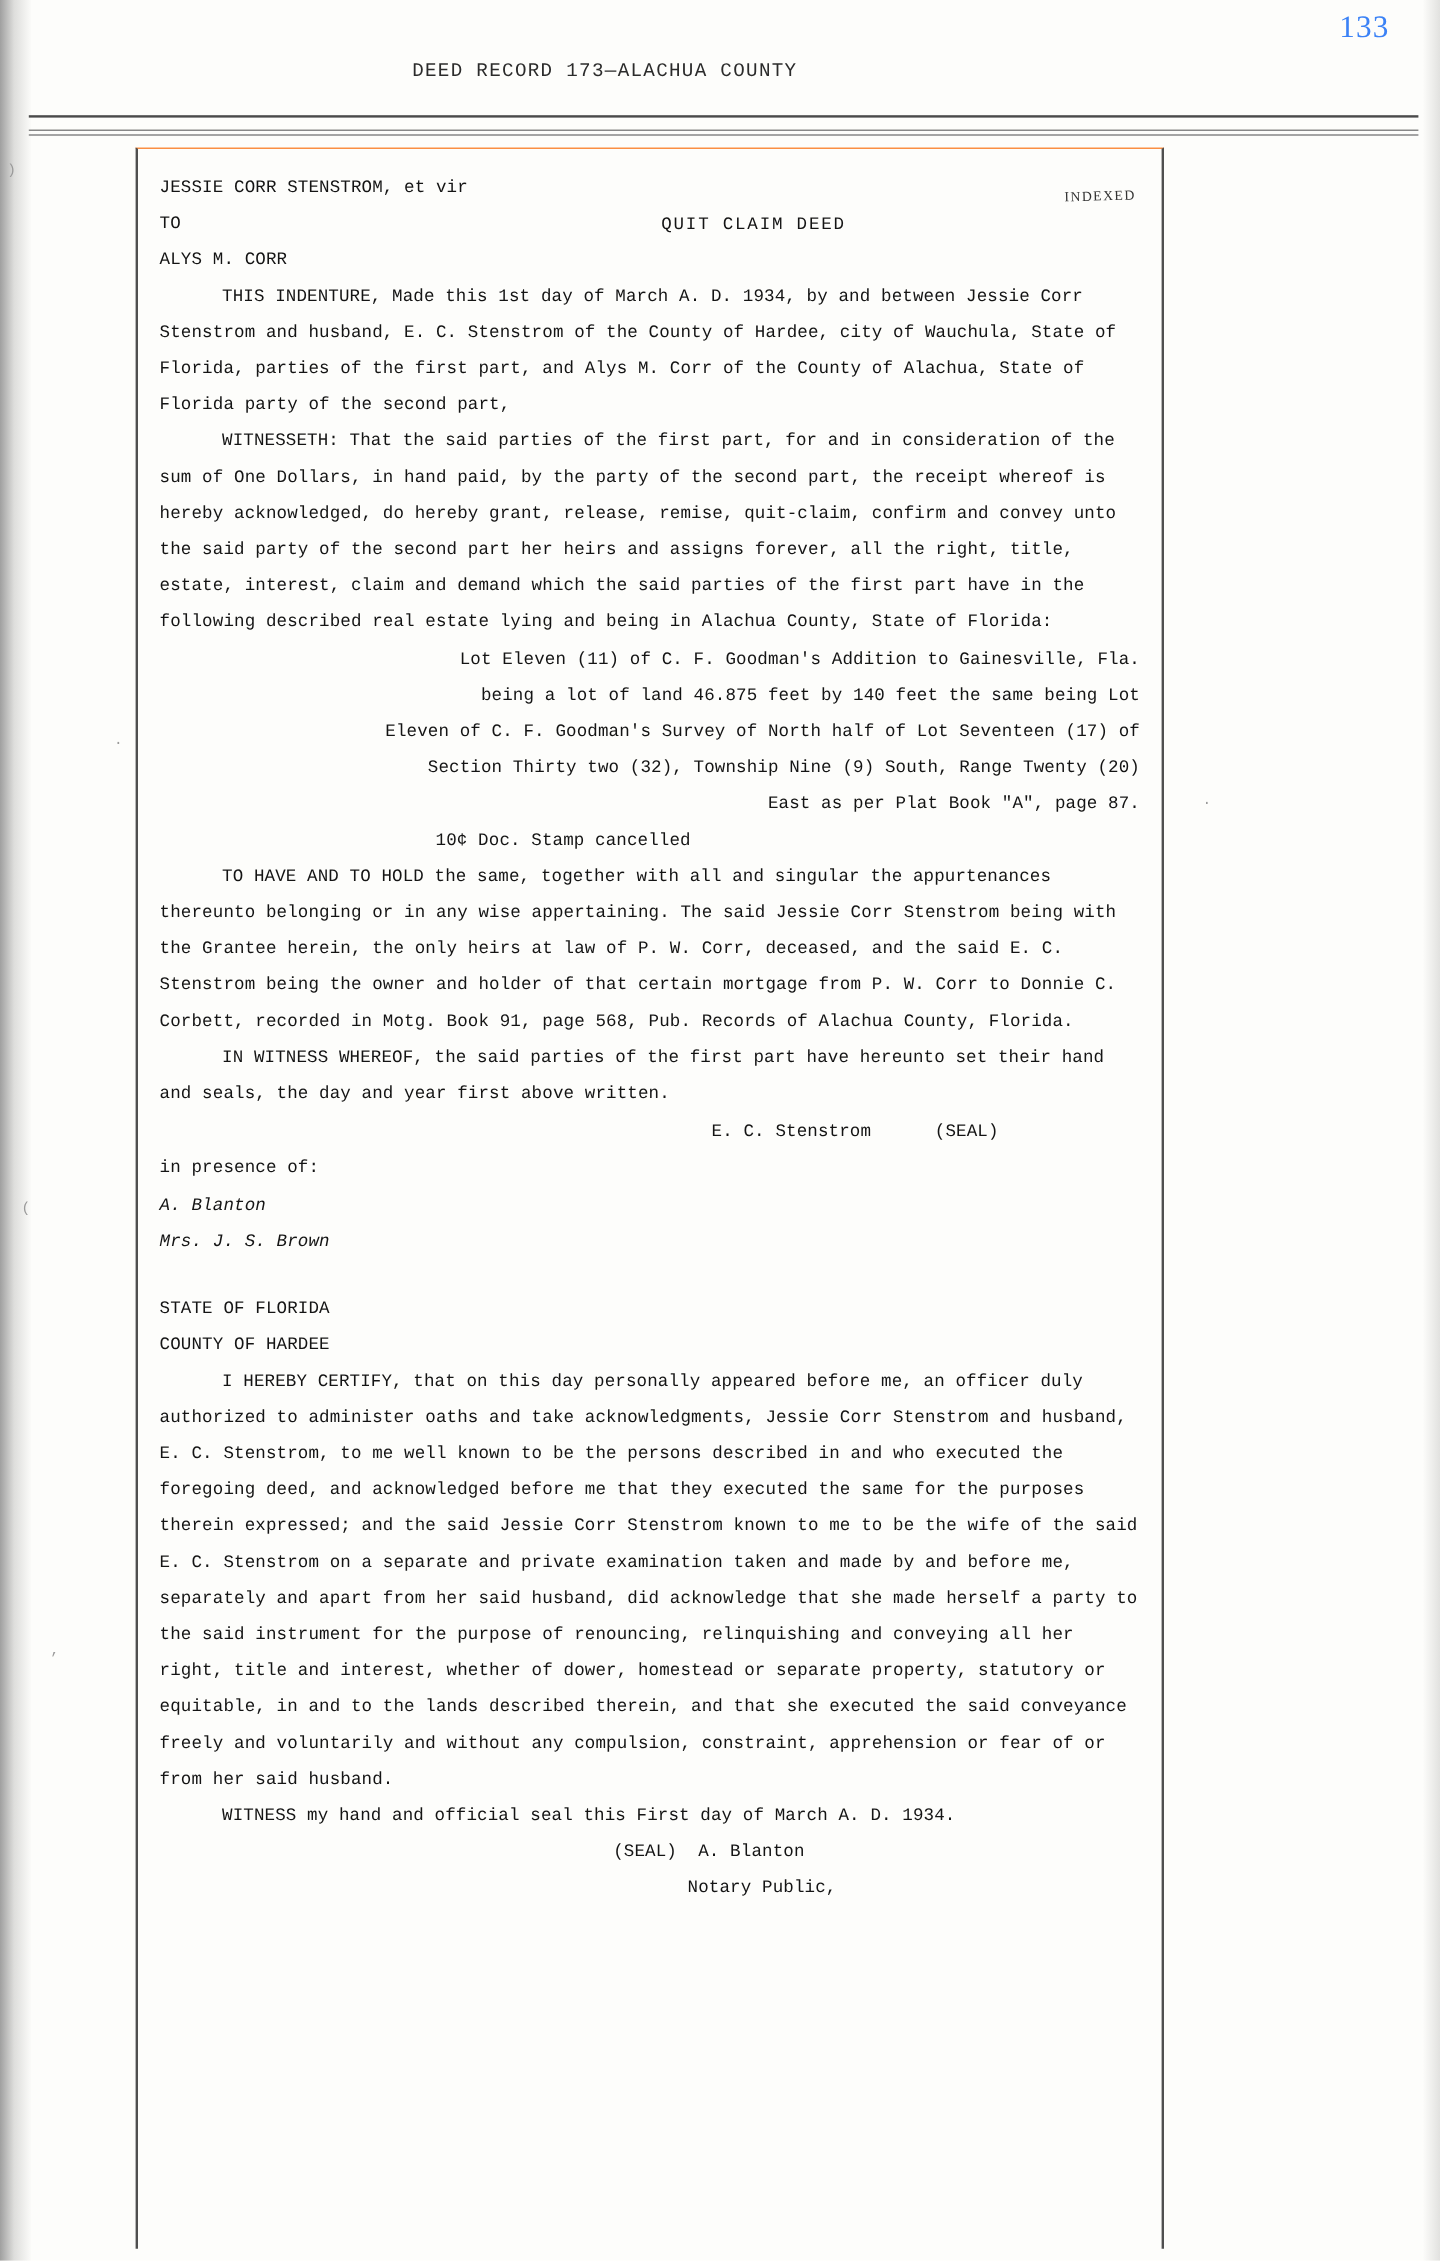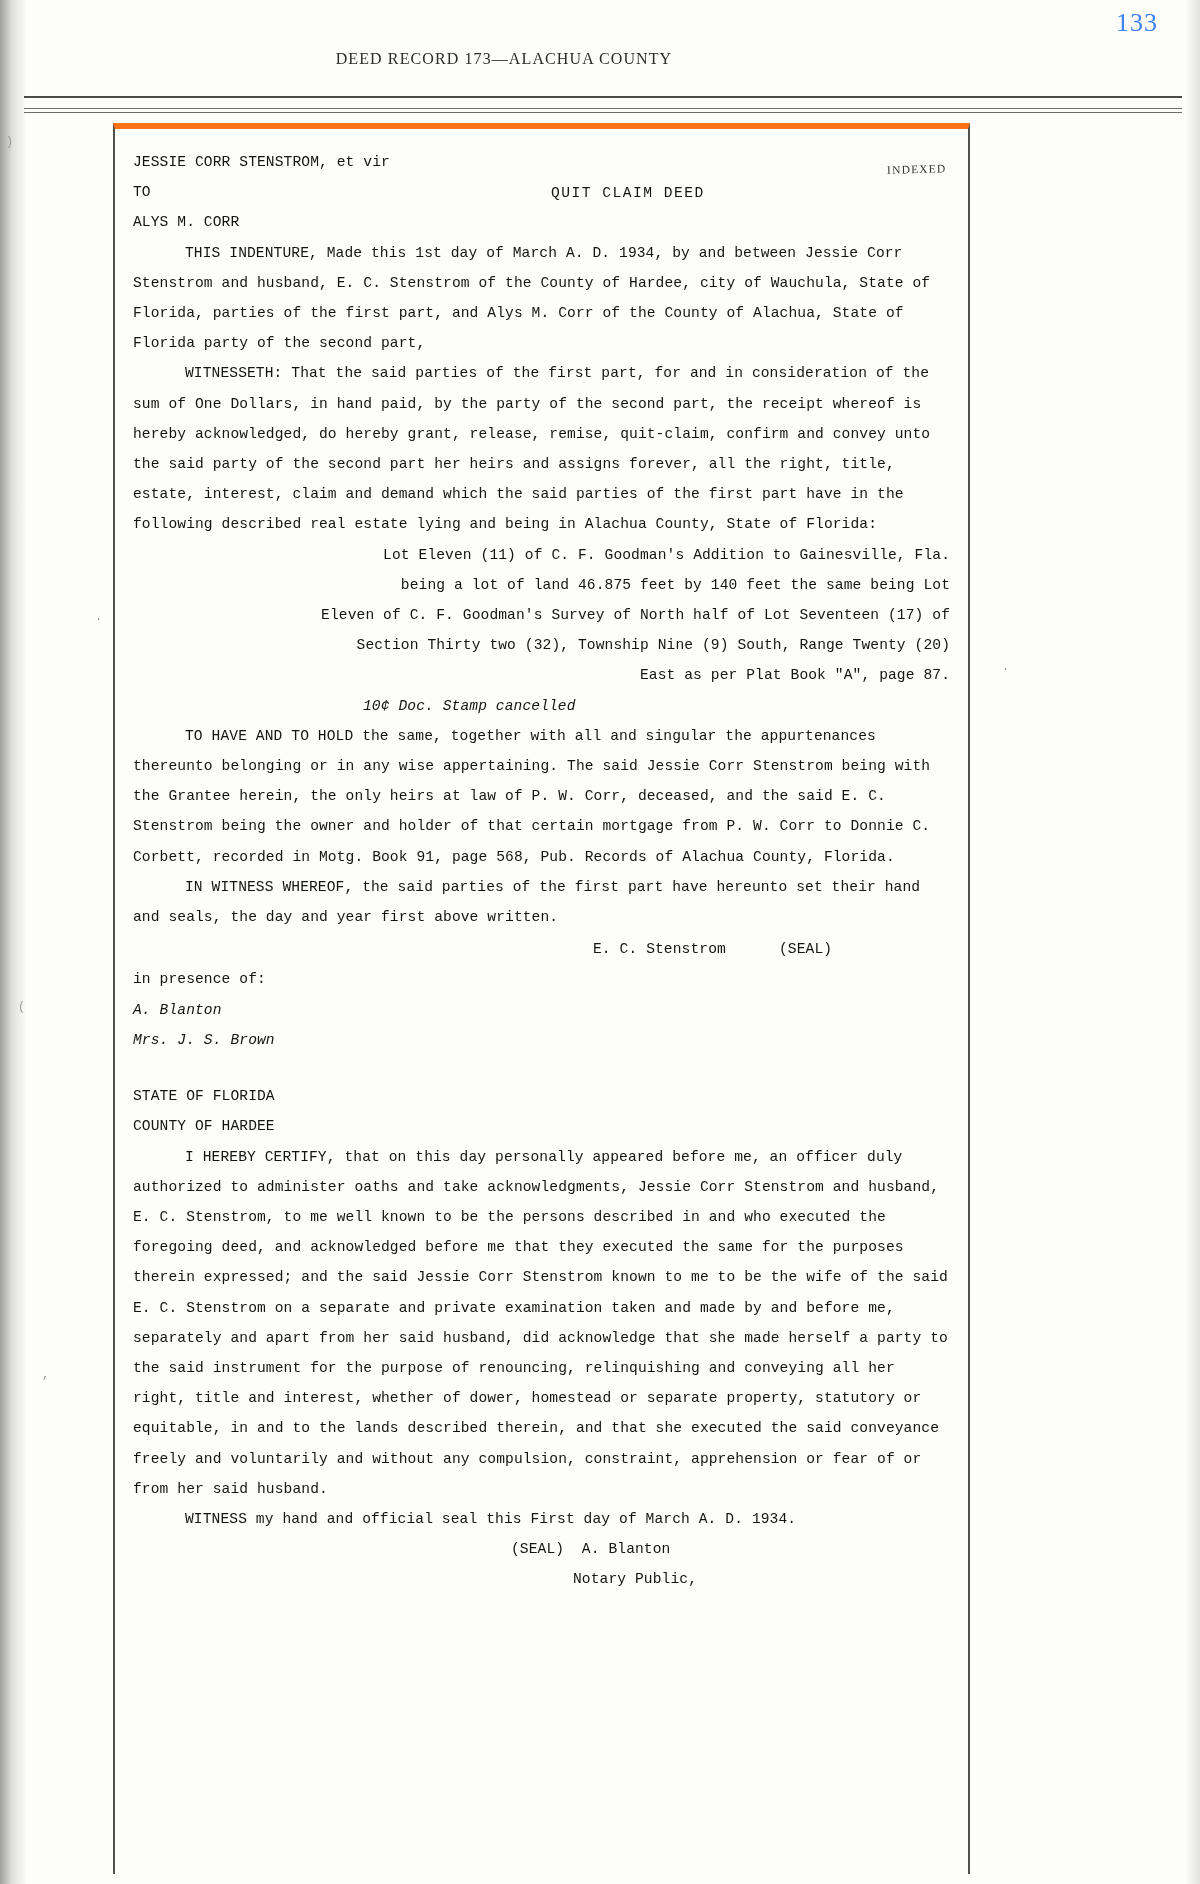--- a/index.html
+++ b/index.html
@@ -49,21 +49,21 @@
     letter-spacing: 1px;
     color: #3b82f6;
   }
 
   .record-header {
     position: absolute;
     top: 50px;
     left: 0;
     width: 1008px;
     text-align: center;
-    font-family: Liberation Serif, serif;
+    font-family: Liberation Mono, monospace;
     font-size: 16px;
     letter-spacing: 1.1px;
     color: #2b2b2b;
   }
 
   .rule-top {
     position: absolute;
     left: 24px;
     right: 18px;
     top: 96px;
@@ -81,21 +81,21 @@
 
   
   .instrument {
     position: absolute;
     left: 113px;
     top: 123px;
     width: 857px;
     bottom: 10px;
     border-left: 2px solid #4f4f4f;
     border-right: 2px solid #4f4f4f;
-    border-top: 6px solid #f97316;
+    border-top: 1px solid #f97316;
     padding: 18px 18px 0 18px;
     box-sizing: border-box;
     font-size: 14.6px;
     line-height: 30.2px;
     letter-spacing: 0.1px;
     color: #141414;
   }
 
   .parties .pline { white-space: pre; }
   .titlerow {
@@ -127,21 +127,20 @@
   .legal {
     margin: 0;
     padding-left: 112px;
     text-align: right;
   }
   .legal div { white-space: pre-wrap; }
 
   .stamp-line {
     margin: 0;
     padding-left: 230px;
-    font-style: italic;
   }
 
   .sig-block {
     position: relative;
     margin-top: 2px;
   }
   .sig-line {
     padding-left: 460px;
     white-space: pre;
   }

